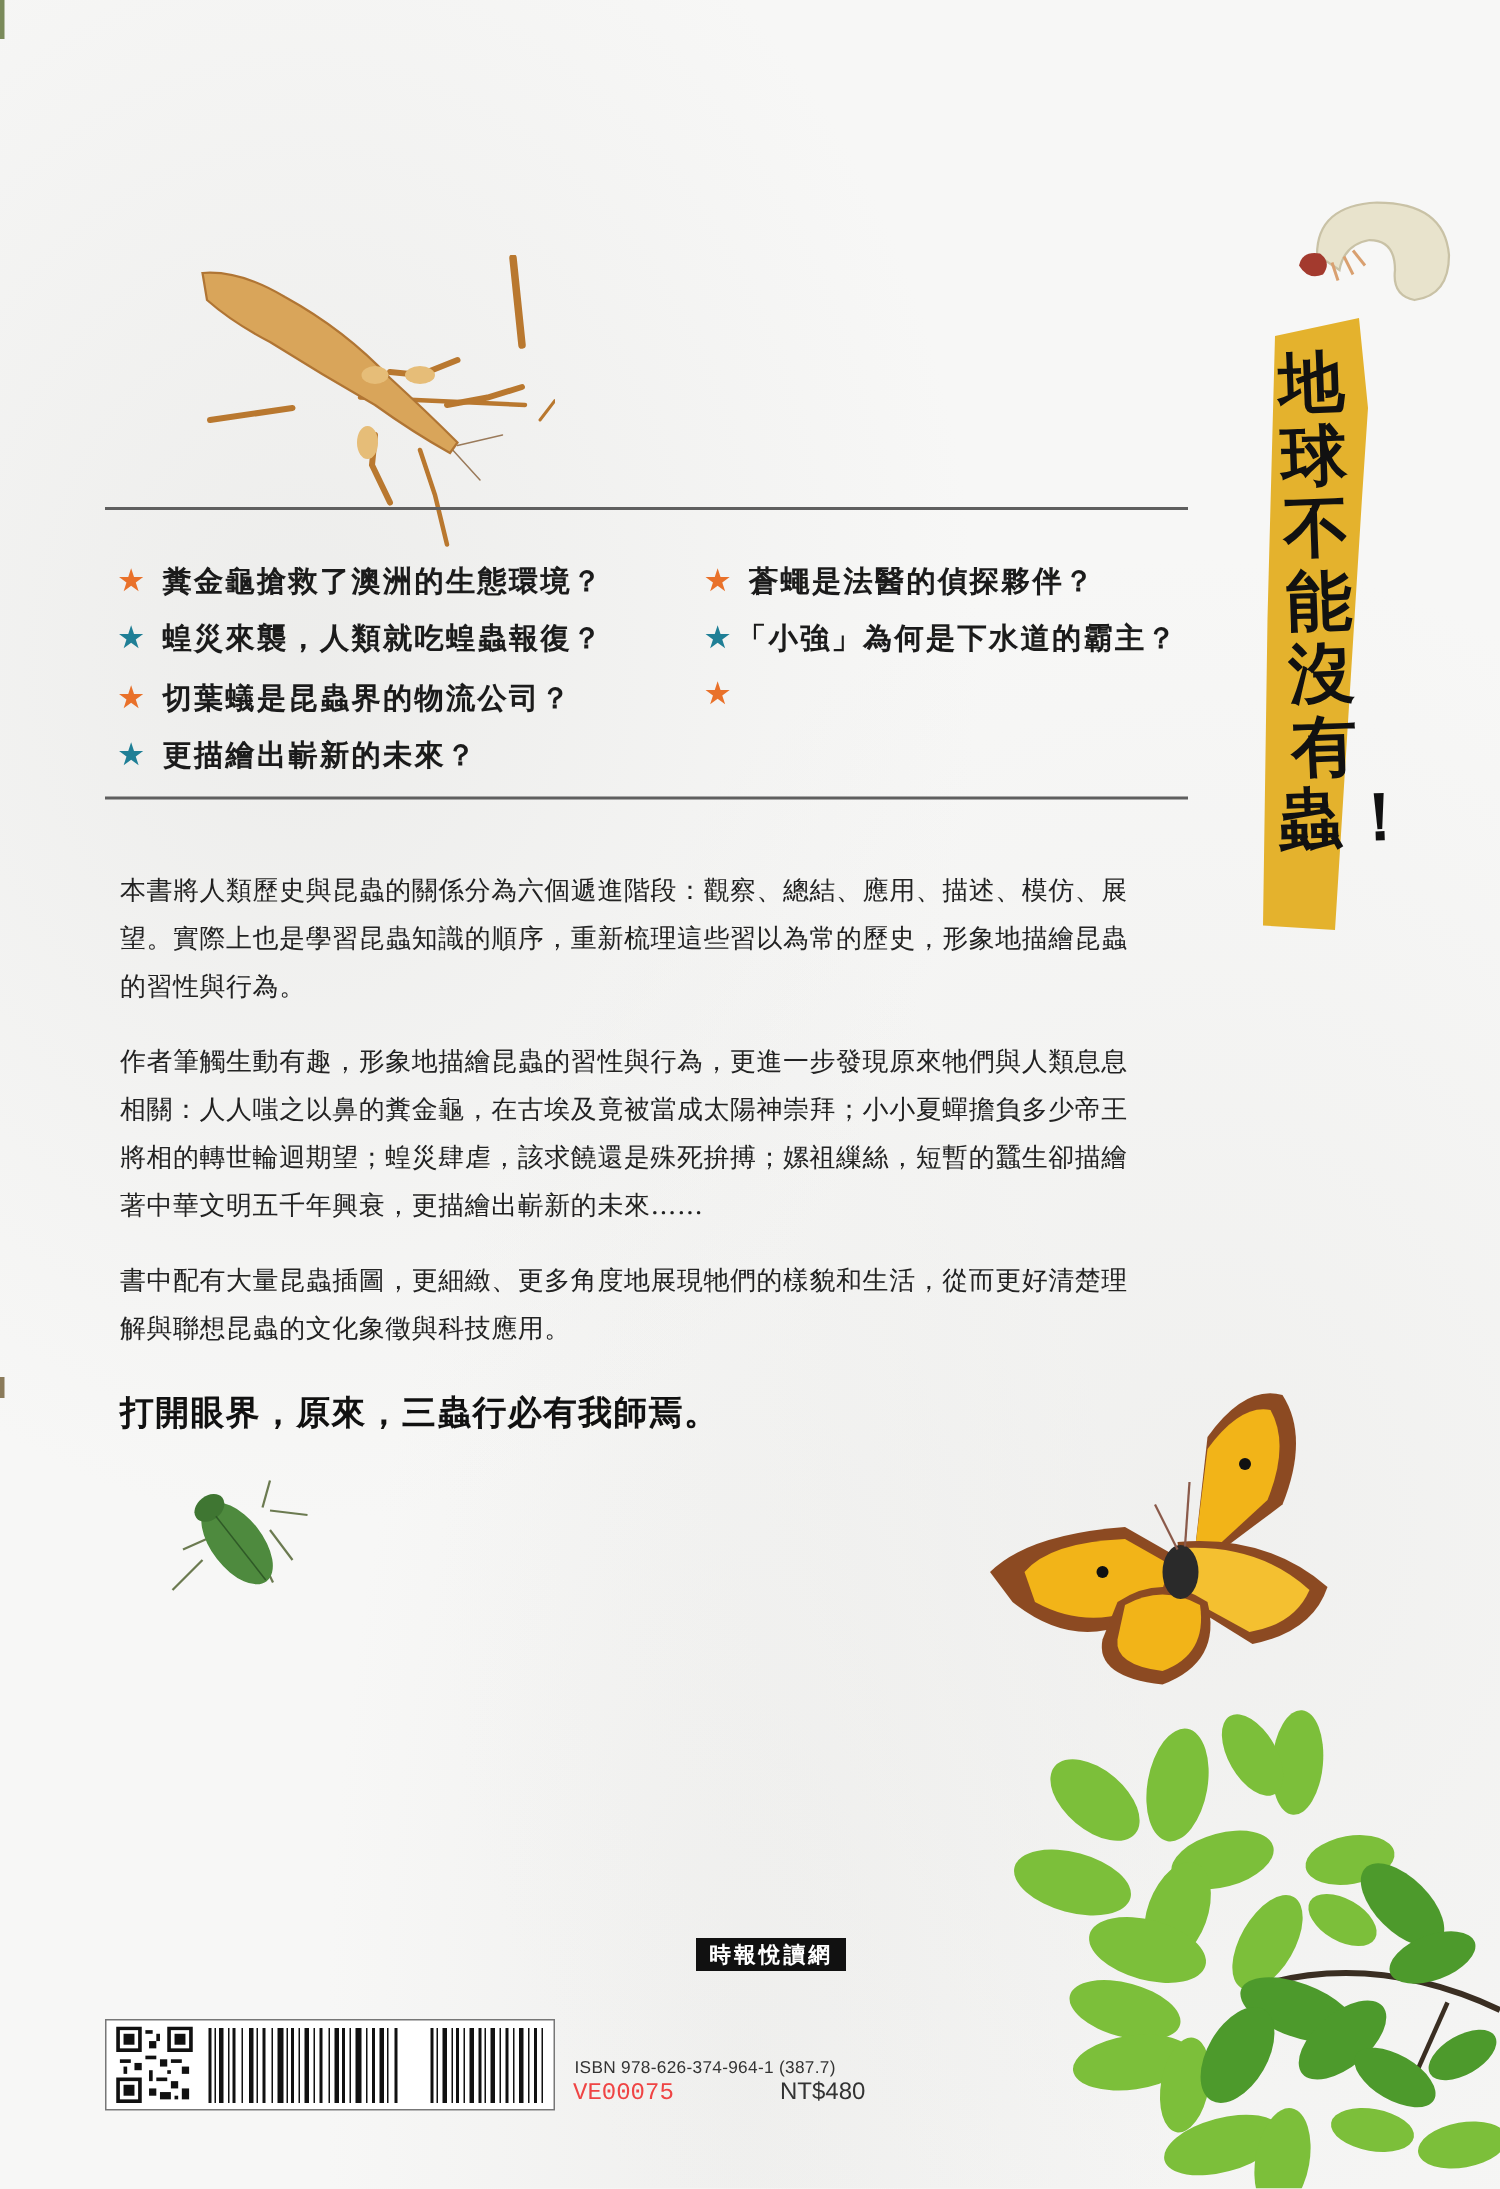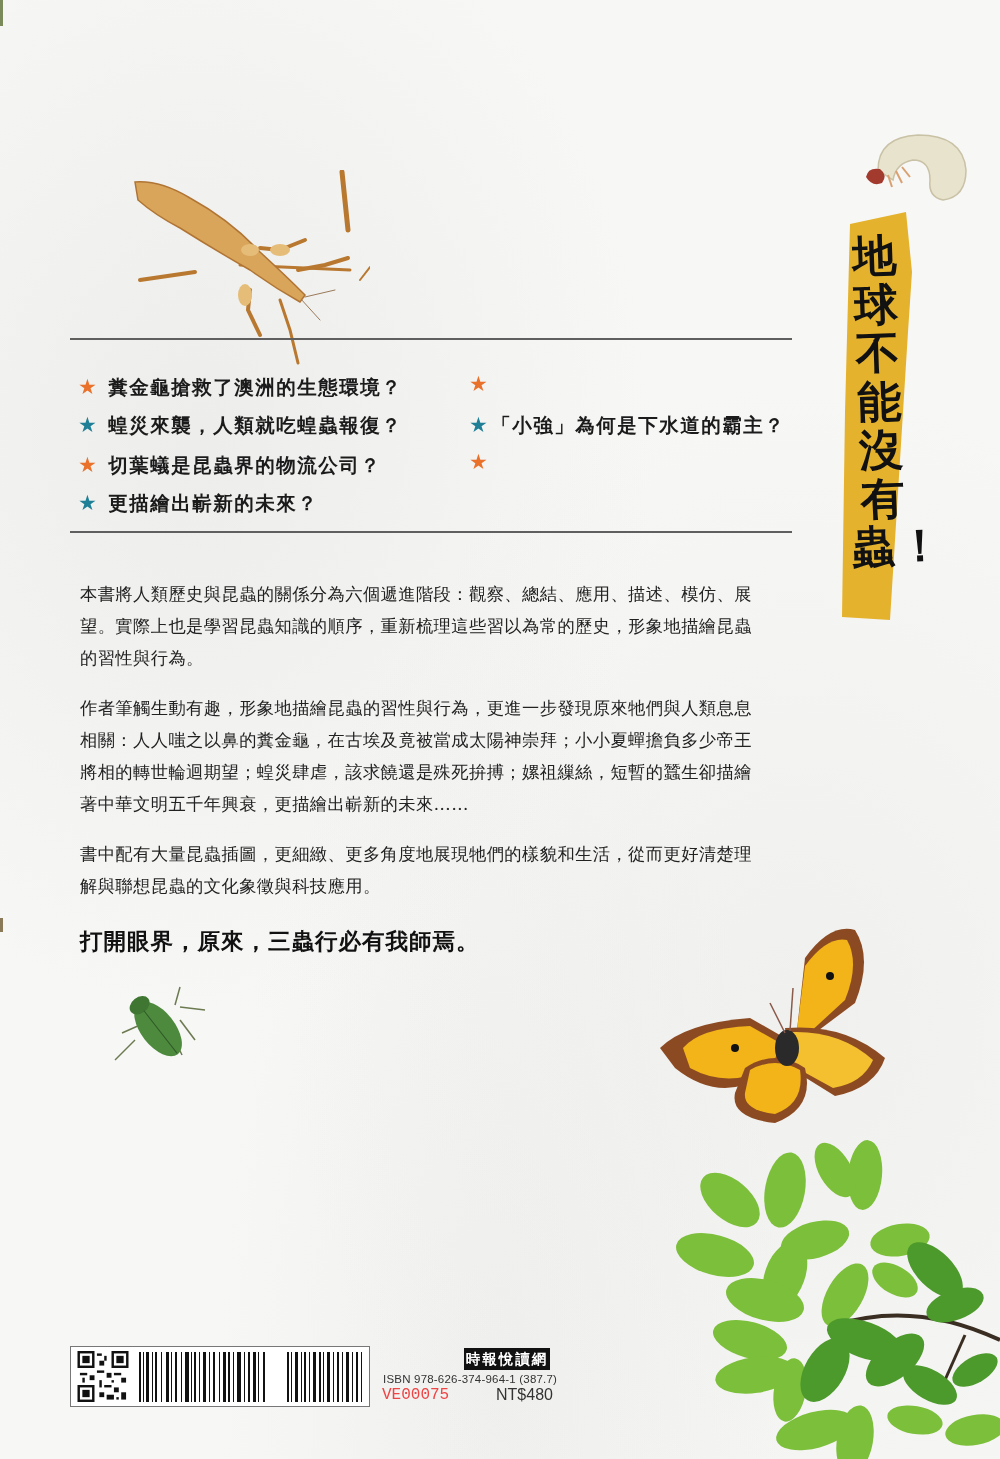--- a/index.html
+++ b/index.html
@@ -42,27 +42,27 @@
     font-size: 22.5px; letter-spacing: 1px; color: #111;
   }
 
   .barcode-box {
     left: 70px; top: 1346px; width: 300px; height: 61px; background: #fff;
     border: 1px solid #777; box-sizing: border-box;
   }
   .qr { position: absolute; left: 5px; top: 4px; width: 54px; height: 51px; }
   .bars { position: absolute; left: 66px; top: 5px; width: 228px; height: 50px; }
   .publisher-logo {
-    left: 464px; top: 1348px; width: 86px; height: 22px; background: #111; color: #fff;
+    left: 464px; top: 1292px; width: 100px; height: 22px; background: #111; color: #fff;
     font-family: "DejaVu Serif", serif; font-weight: bold; font-size: 14.5px;
     display: flex; align-items: center; justify-content: center; letter-spacing: 2px;
   }
   .isbn { left: 383px; top: 1373px; font-size: 11.5px; color: #333; font-family: "Liberation Sans", sans-serif; letter-spacing: 0.2px; text-align: right; }
   .code { left: 382px; top: 1386px; font-size: 16px; color: #ef4444; font-family: Liberation Mono, monospace; text-align: right; }
-  .price { left: 496px; top: 1386px; font-size: 16px; color: #333; font-family: "Liberation Sans", sans-serif; }
+  .price { left: 520px; top: 1386px; font-size: 16px; color: #333; font-family: "Liberation Sans", sans-serif; }
 </style>
 </head>
 <body>
 
 <div class="abs edge-mark" style="top:0;height:26px;"></div>
 <div class="abs edge-mark" style="top:918px;height:14px;background:#8a7a5a;"></div>
 
 <svg class="abs" style="left:120px;top:170px;" width="250" height="200">
   <g stroke="#b9782f" stroke-linecap="round" fill="none">
     <path d="M240 110 L250 97" stroke-width="2"></path>
@@ -107,20 +107,21 @@
   <div class="q-item" style="left:0;top:82px;">
     <span class="star" style="color:#e9712a">★</span>
     <span>切葉蟻是昆蟲界的物流公司？</span>
   </div>
   <div class="q-item" style="left:0;top:120px;">
     <span class="star" style="color:#1f7f96">★</span>
     <span>更描繪出嶄新的未來？</span>
   </div>
   <div class="q-item" style="left:391px;top:4px;">
     <span class="star" style="color:#e9712a">★</span>
+    <span>蒼蠅是法醫的偵探夥伴？</span>
   </div>
   <div class="q-item" style="left:391px;top:42px;">
     <span class="star" style="color:#1f7f96;margin-right:2px;">★</span>
     <span>「小強」為何是下水道的霸主？</span>
   </div>
   <div class="q-item" style="left:391px;top:82px;">
     <span class="star" style="color:#e9712a">★</span>
   </div>
 </div>
 

